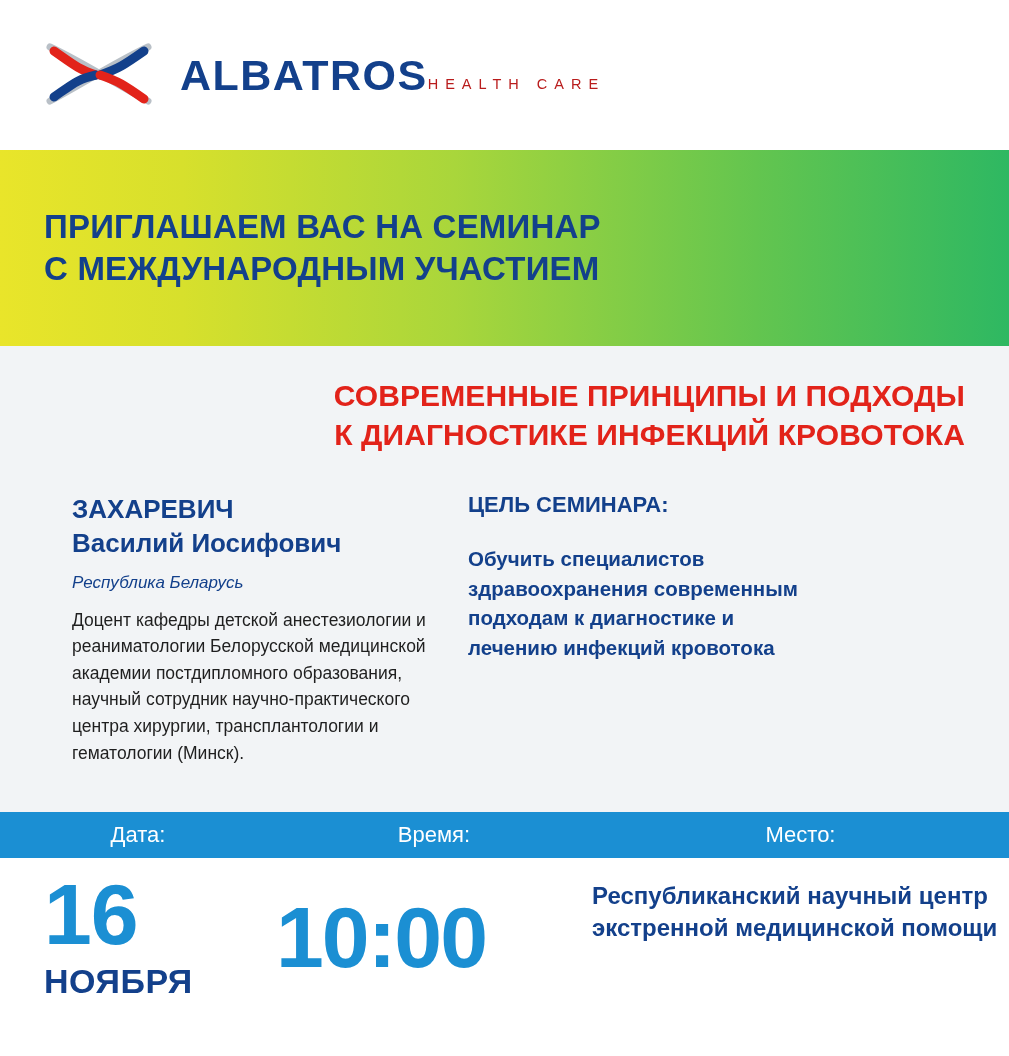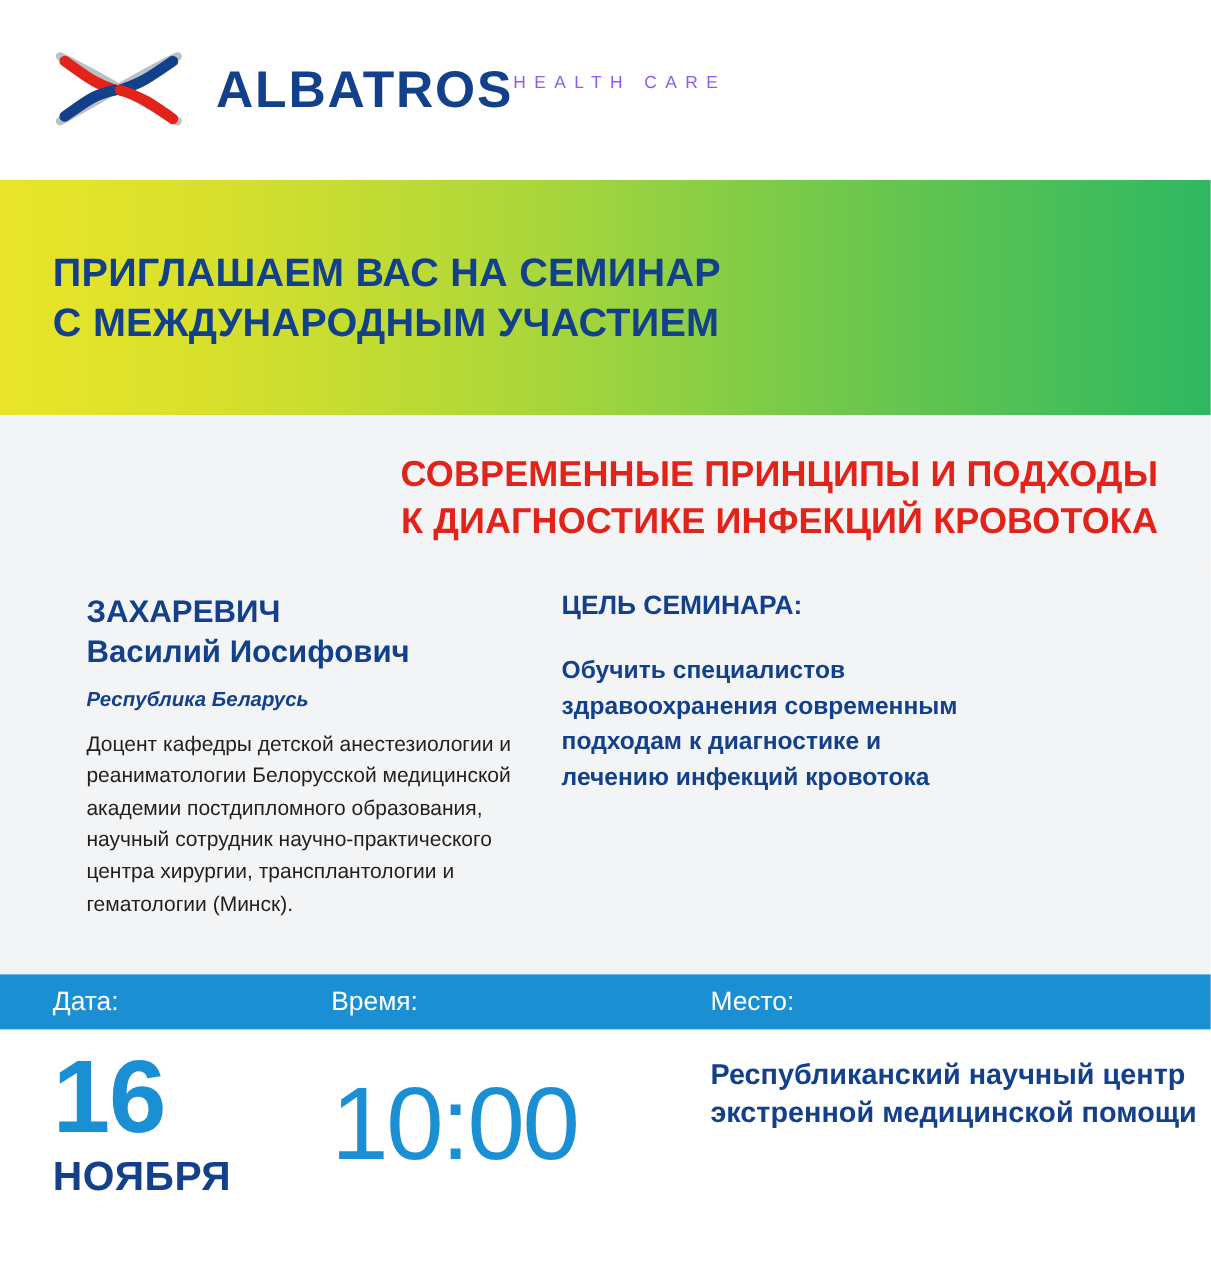--- a/index.html
+++ b/index.html
@@ -43,22 +43,22 @@
   .logo-title {
     font-size: 43px;
     font-weight: bold;
     letter-spacing: 1.5px;
     color: #13408b;
     line-height: 1;
   }
   .logo-sub {
     font-size: 14.5px;
     letter-spacing: 7px;
-    color: #8b5cf6;
-    margin-top: 7px;
+    color: #b91c1c;
+    margin-top: 22px;
     font-weight: normal;
   }
 
   
   .banner {
     height: 196px;
     background: linear-gradient(90deg, #e9e52a 0%, #d7e02c 18%, #a9d63b 45%, #63c54f 75%, #2eb862 100%);
     display: flex;
     align-items: center;
     padding: 0 44px;
@@ -173,21 +173,21 @@
   }
   .speaker-name {
     color: #13408b;
     font-size: 26px;
     font-weight: bold;
     line-height: 1.32;
   }
   .speaker-country {
     color: #13408b;
     font-size: 17px;
-    font-weight: bold;
+    font-weight: normal;
     font-style: italic;
     margin-top: 12px;
   }
   .speaker-bio {
     color: #1f1f1f;
     font-size: 17.5px;
     line-height: 1.52;
     margin-top: 14px;
   }
 
@@ -208,20 +208,21 @@
     margin-top: 26px;
   }
 
   
   .labels-strip {
     height: 46px;
     background: #1b8fd3;
     display: flex;
     align-items: center;
     box-sizing: border-box;
+    text-align: center;
   }
   .labels-strip .cell {
     color: #ffffff;
     font-size: 22px;
   }
   .cell-date { width: 232px; flex: 0 0 232px; padding-left: 44px; box-sizing: border-box; }
   .cell-time { flex: 0 0 360px; padding-left: 44px; box-sizing: border-box; }
   .cell-place { flex: 1 1 auto; padding-left: 0; }
 
   
@@ -254,21 +255,21 @@
   }
   .d-time {
     flex: 0 0 360px;
     padding-left: 44px;
     box-sizing: border-box;
     padding-top: 36px;
   }
   .time-value {
     color: #1b8fd3;
     font-size: 86px;
-    font-weight: normal;
+    font-weight: bold;
     line-height: 1;
     letter-spacing: -2px;
   }
   .d-place {
     flex: 1 1 auto;
     padding-top: 22px;
   }
   .place-text {
     color: #13408b;
     font-size: 24px;

